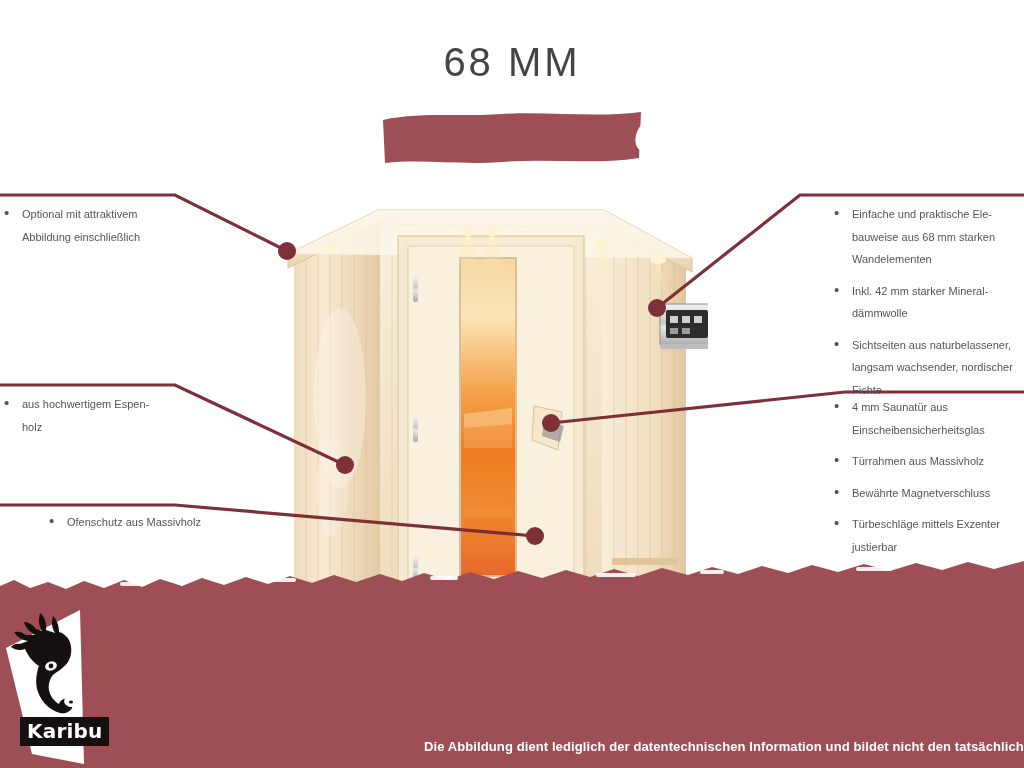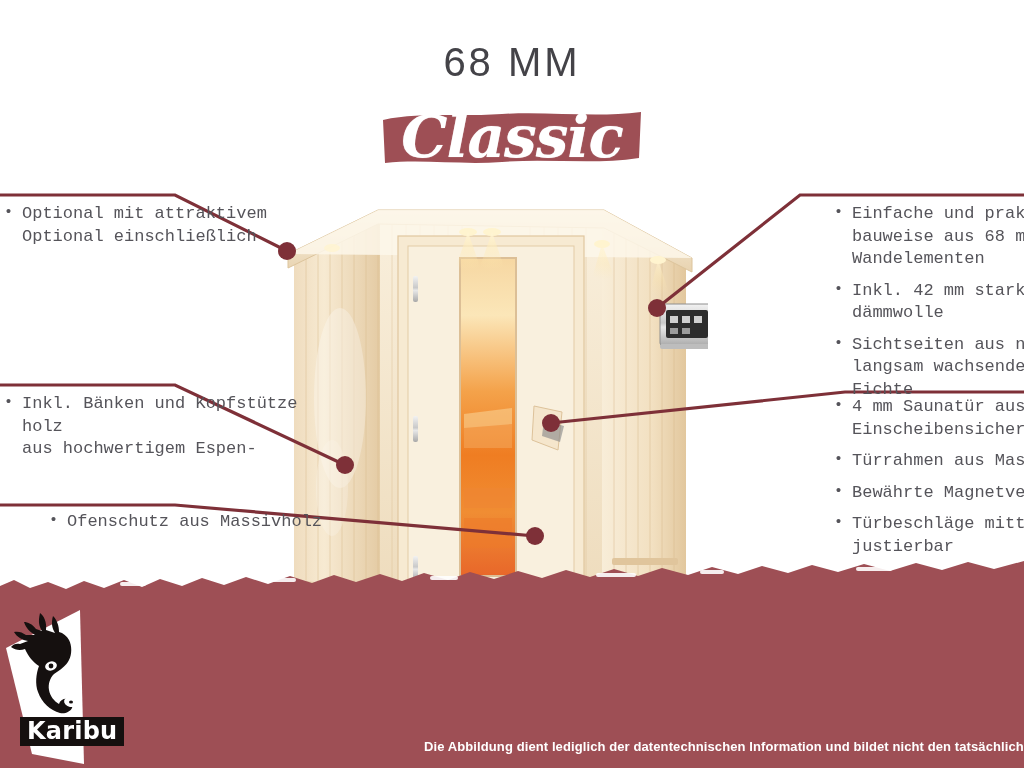--- a/index.html
+++ b/index.html
@@ -21,44 +21,43 @@
   }
   .classic-wrap {
     position:absolute; top:100px; left:0; width:1024px; height:78px;
   }
   .classic-banner {
     position:absolute; left:50%; top:8px; transform:translateX(-50%);
     width:264px; height:60px;
   }
   .classic-script {
     position:absolute; left:50%; top:2px; transform:translateX(-50%);
-    width:600px; text-align:center;
+    width:600px; text-align:right;
     font-family:"DejaVu Serif", serif;
     font-style:italic; font-weight:700;
-    font-size:58px; line-height:70px;
+    font-size:47px; line-height:70px;
     color:#ffffff;
     letter-spacing:-1px;
     text-shadow:0 0 1px rgba(255,255,255,.6);
     white-space:nowrap;
   }
 
   
   .product { position:absolute; left:272px; top:188px; width:436px; height:428px; }
 
   
   .callout { position:absolute; color:#55545a; }
   .callout ul { list-style:none; }
   .callout li {
     position:relative;
     padding-left:22px;
-    font-size:17px;
+    font-size:11px;
     line-height:22.5px;
     margin-bottom:9px;
     white-space:nowrap;
-    font-family:Liberation Mono, monospace;
   }
   .callout li:before {
     content:"\2022";
     position:absolute; left:4px; top:-1px;
     font-size:15px; color:#55545a;
   }
   .callout li .l2 { display:block; }
 
   .c-left  { left:0px; width:260px; }
   .c-right { left:830px; width:260px; }
@@ -80,21 +79,21 @@
     font-size:13px; font-weight:700; color:#ffffff;
     white-space:nowrap; letter-spacing:.1px;
   }
 
   
   #logo { position:absolute; left:2px; bottom:2px; width:108px; height:162px; }
   .logo-word {
     position:absolute; left:20px; bottom:22px;
     background:#15100f; color:#ffffff;
     font-family:"DejaVu Sans", sans-serif;
-    font-weight:700; font-size:24px; line-height:26px;
+    font-weight:700; font-size:20px; line-height:26px;
     padding:1px 7px 2px 7px;
     letter-spacing:.2px;
   }
 </style>
 </head>
 <body>
 
 <div id="stage">
 
   <div class="mm-title">68 MM</div>
@@ -266,31 +265,30 @@
       <circle cx="535" cy="536" r="9"></circle>
       <circle cx="657" cy="308" r="9"></circle>
       <circle cx="551" cy="423" r="9"></circle>
     </g>
   </svg>
 
   <div class="callout c-left" id="co-top-left">
     <ul>
       <li>
         <span>Optional mit attraktivem</span>
-        <span class="l2">Optional einschließlich</span>
+        <span class="l2">Abbildung einschließlich</span>
       </li>
     </ul>
   </div>
 
   <div class="callout c-left" id="co-mid-left">
     <ul>
       <li>
-        <span>Inkl. Bänken und Kopfstütze</span>
+        <span class="l2">aus hochwertigem Espen-</span>
         <span class="l2">holz</span>
-        <span class="l2">aus hochwertigem Espen-</span>
       </li>
     </ul>
   </div>
 
   <div class="callout c-left" id="co-bot-left">
     <ul>
       <li>
         <span>Ofenschutz aus Massivholz</span>
       </li>
     </ul>

